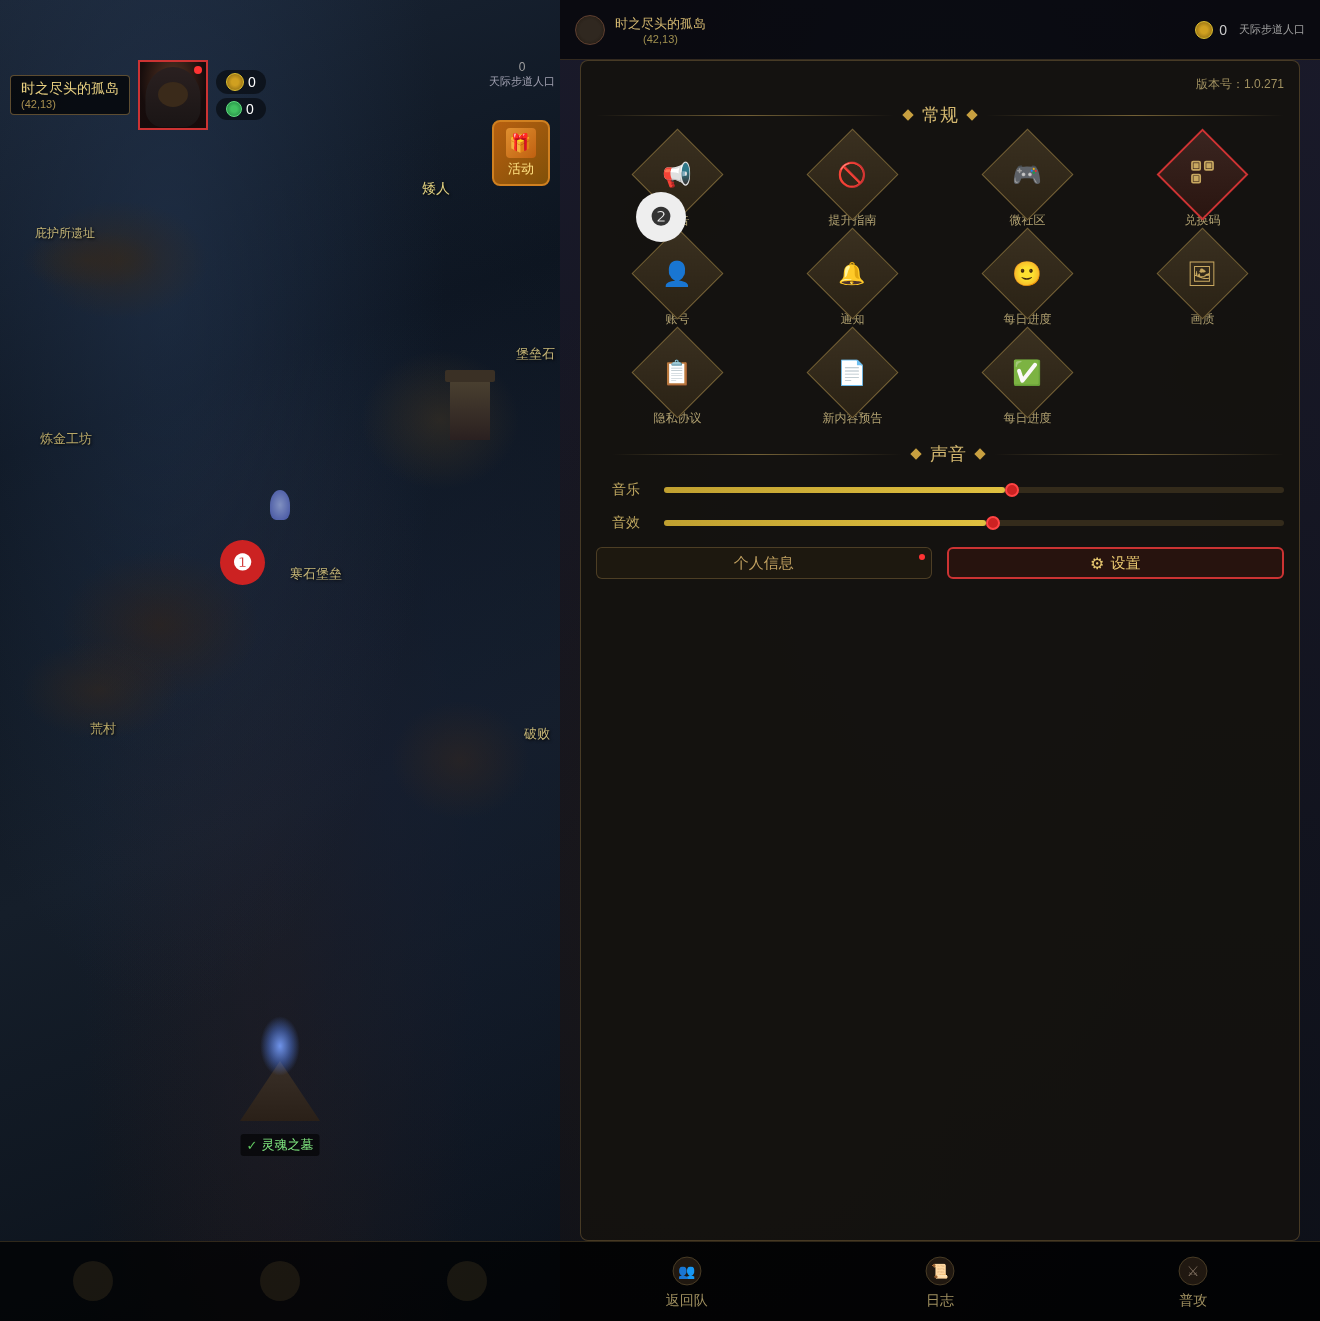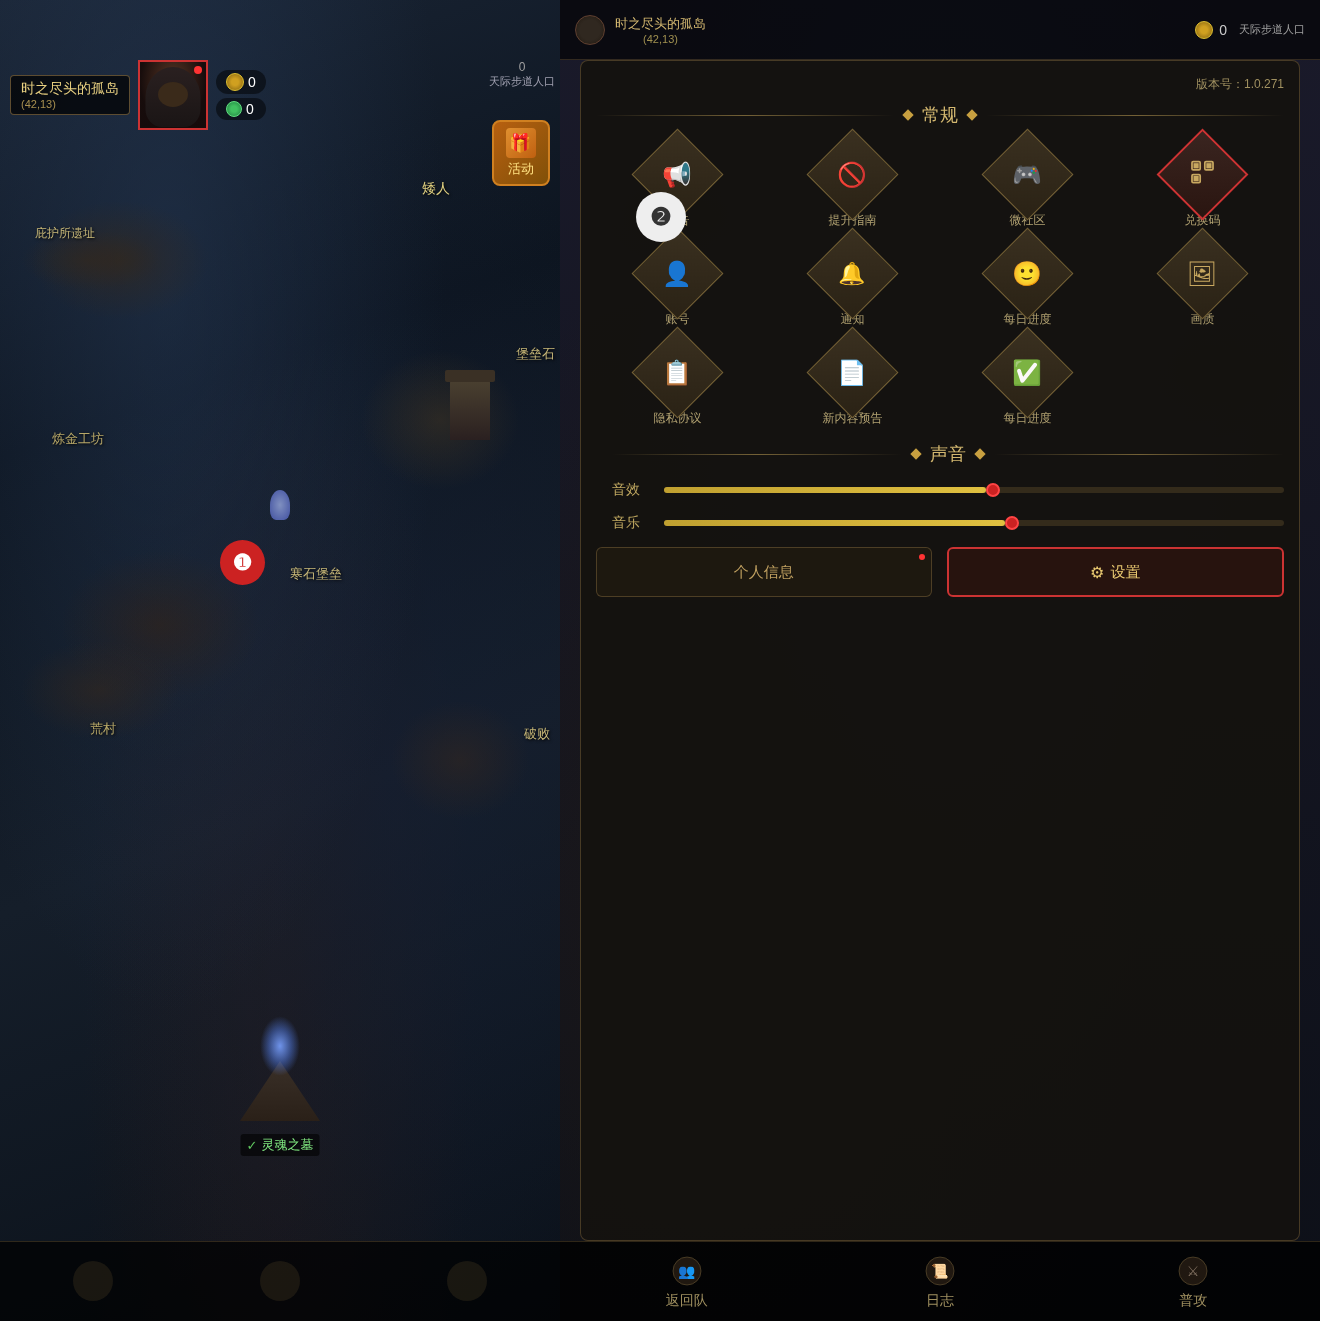--- a/index.html
+++ b/index.html
@@ -427,21 +427,21 @@
       font-size: 22px;
     }
 
     .bottom-tab-label {
       color: #a09060;
       font-size: 14px;
     }
 
     .footer-btn {
       flex: 1;
-      height: 50px;
+      height: 32px;
       background: rgba(30,25,15,0.9);
       border: 1px solid rgba(150,120,70,0.4);
       border-radius: 6px;
       color: #c0a060;
       font-size: 15px;
       display: flex;
       align-items: center;
       justify-content: center;
       cursor: pointer;
       position: relative;
@@ -613,21 +613,20 @@
     }
 
     
     .alchemy-label {
       position: absolute;
       top: 430px;
       left: 40px;
       color: #b8a868;
       font-size: 13px;
       text-shadow: 1px 1px 3px #000;
-      margin-left: 12px;
     }
 
     
     .village-label {
       position: absolute;
       top: 720px;
       left: 90px;
       color: #b8a868;
       font-size: 13px;
       text-shadow: 1px 1px 3px #000;
@@ -944,32 +943,32 @@
     <div class="sound-section">
       <div class="section-divider">
         <div class="divider-line"></div>
         <div class="divider-diamond"></div>
         <span class="section-title">声音</span>
         <div class="divider-diamond"></div>
         <div class="divider-line"></div>
       </div>
 
       <div class="slider-row">
+        <span class="slider-label">音乐</span>
+        <div class="slider-track">
+          <div class="slider-fill" style="width:55%;"></div>
+          <div class="slider-thumb" style="left:55%;"></div>
+        </div>
+      </div>
+
+      <div class="slider-row">
         <span class="slider-label">音效</span>
         <div class="slider-track">
           <div class="slider-fill" style="width:52%;"></div>
           <div class="slider-thumb" style="left:52%;"></div>
-        </div>
-      </div>
-
-      <div class="slider-row">
-        <span class="slider-label">音乐</span>
-        <div class="slider-track">
-          <div class="slider-fill" style="width:55%;"></div>
-          <div class="slider-thumb" style="left:55%;"></div>
         </div>
       </div>
     </div>
 
     <div style="display:flex; gap:15px; margin-top:15px;">
 
       <div class="footer-btn">
         <div class="red-dot-small"></div>
         <span>个人信息</span>
       </div>

